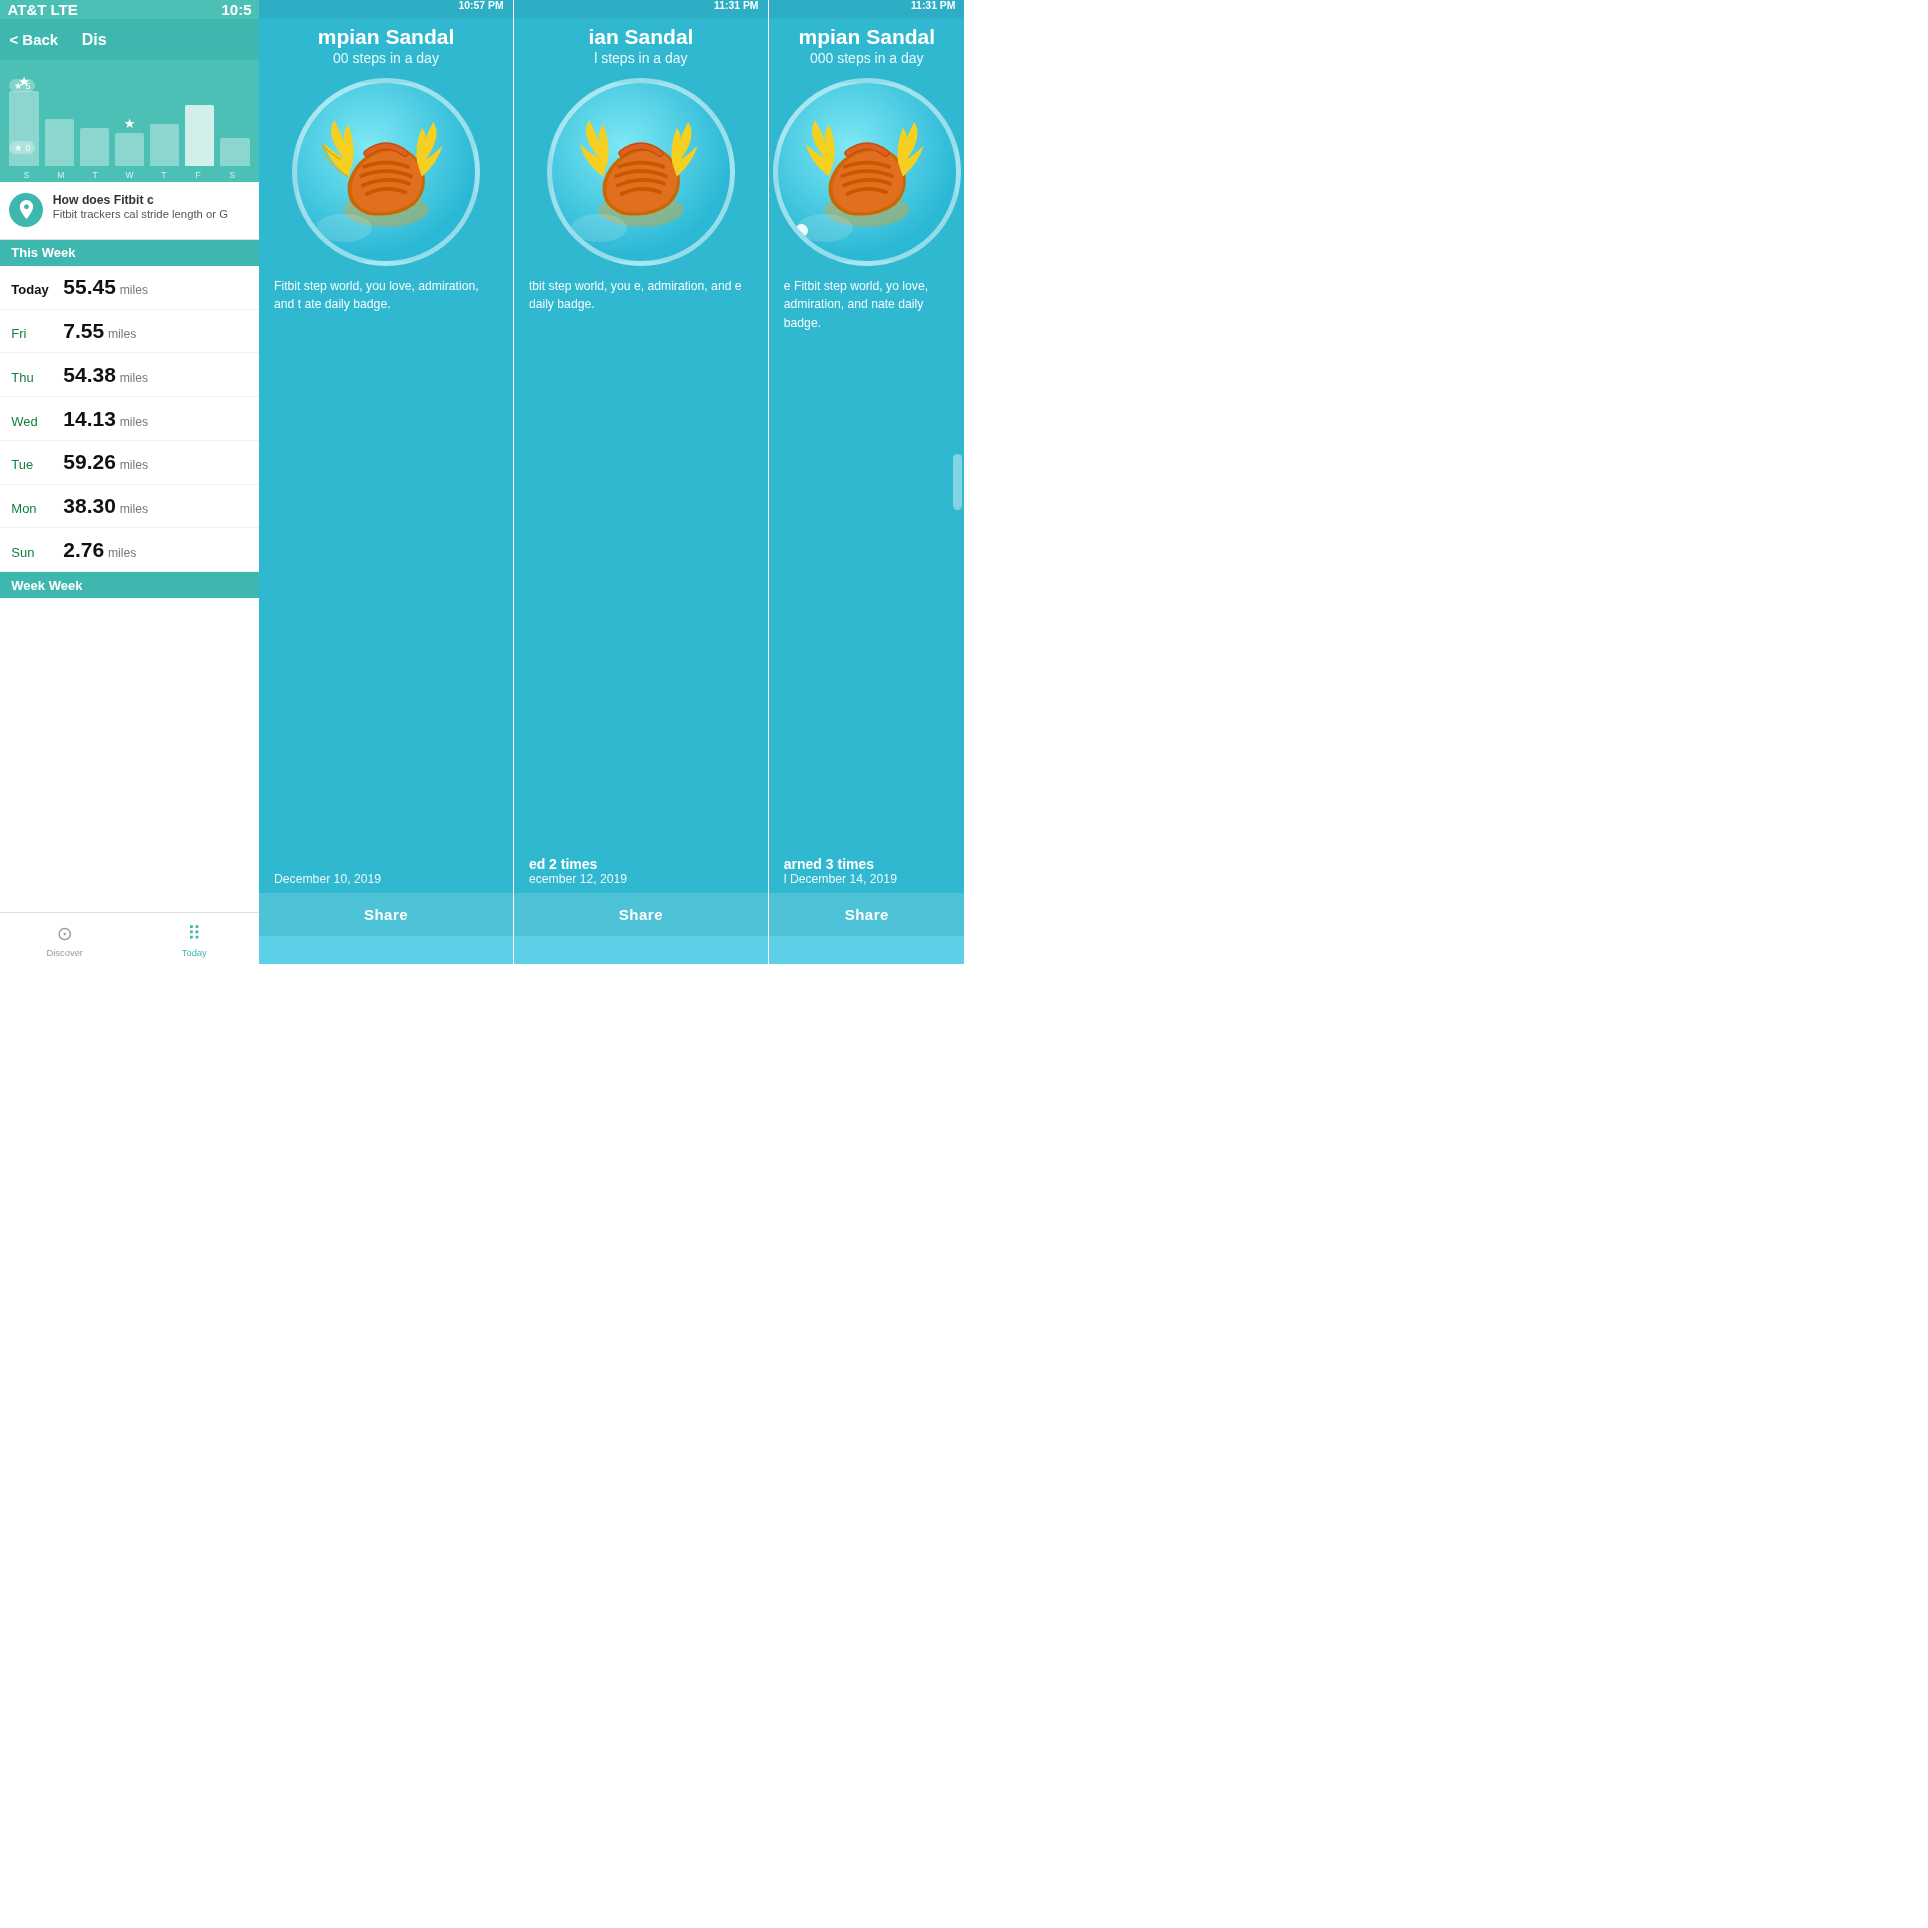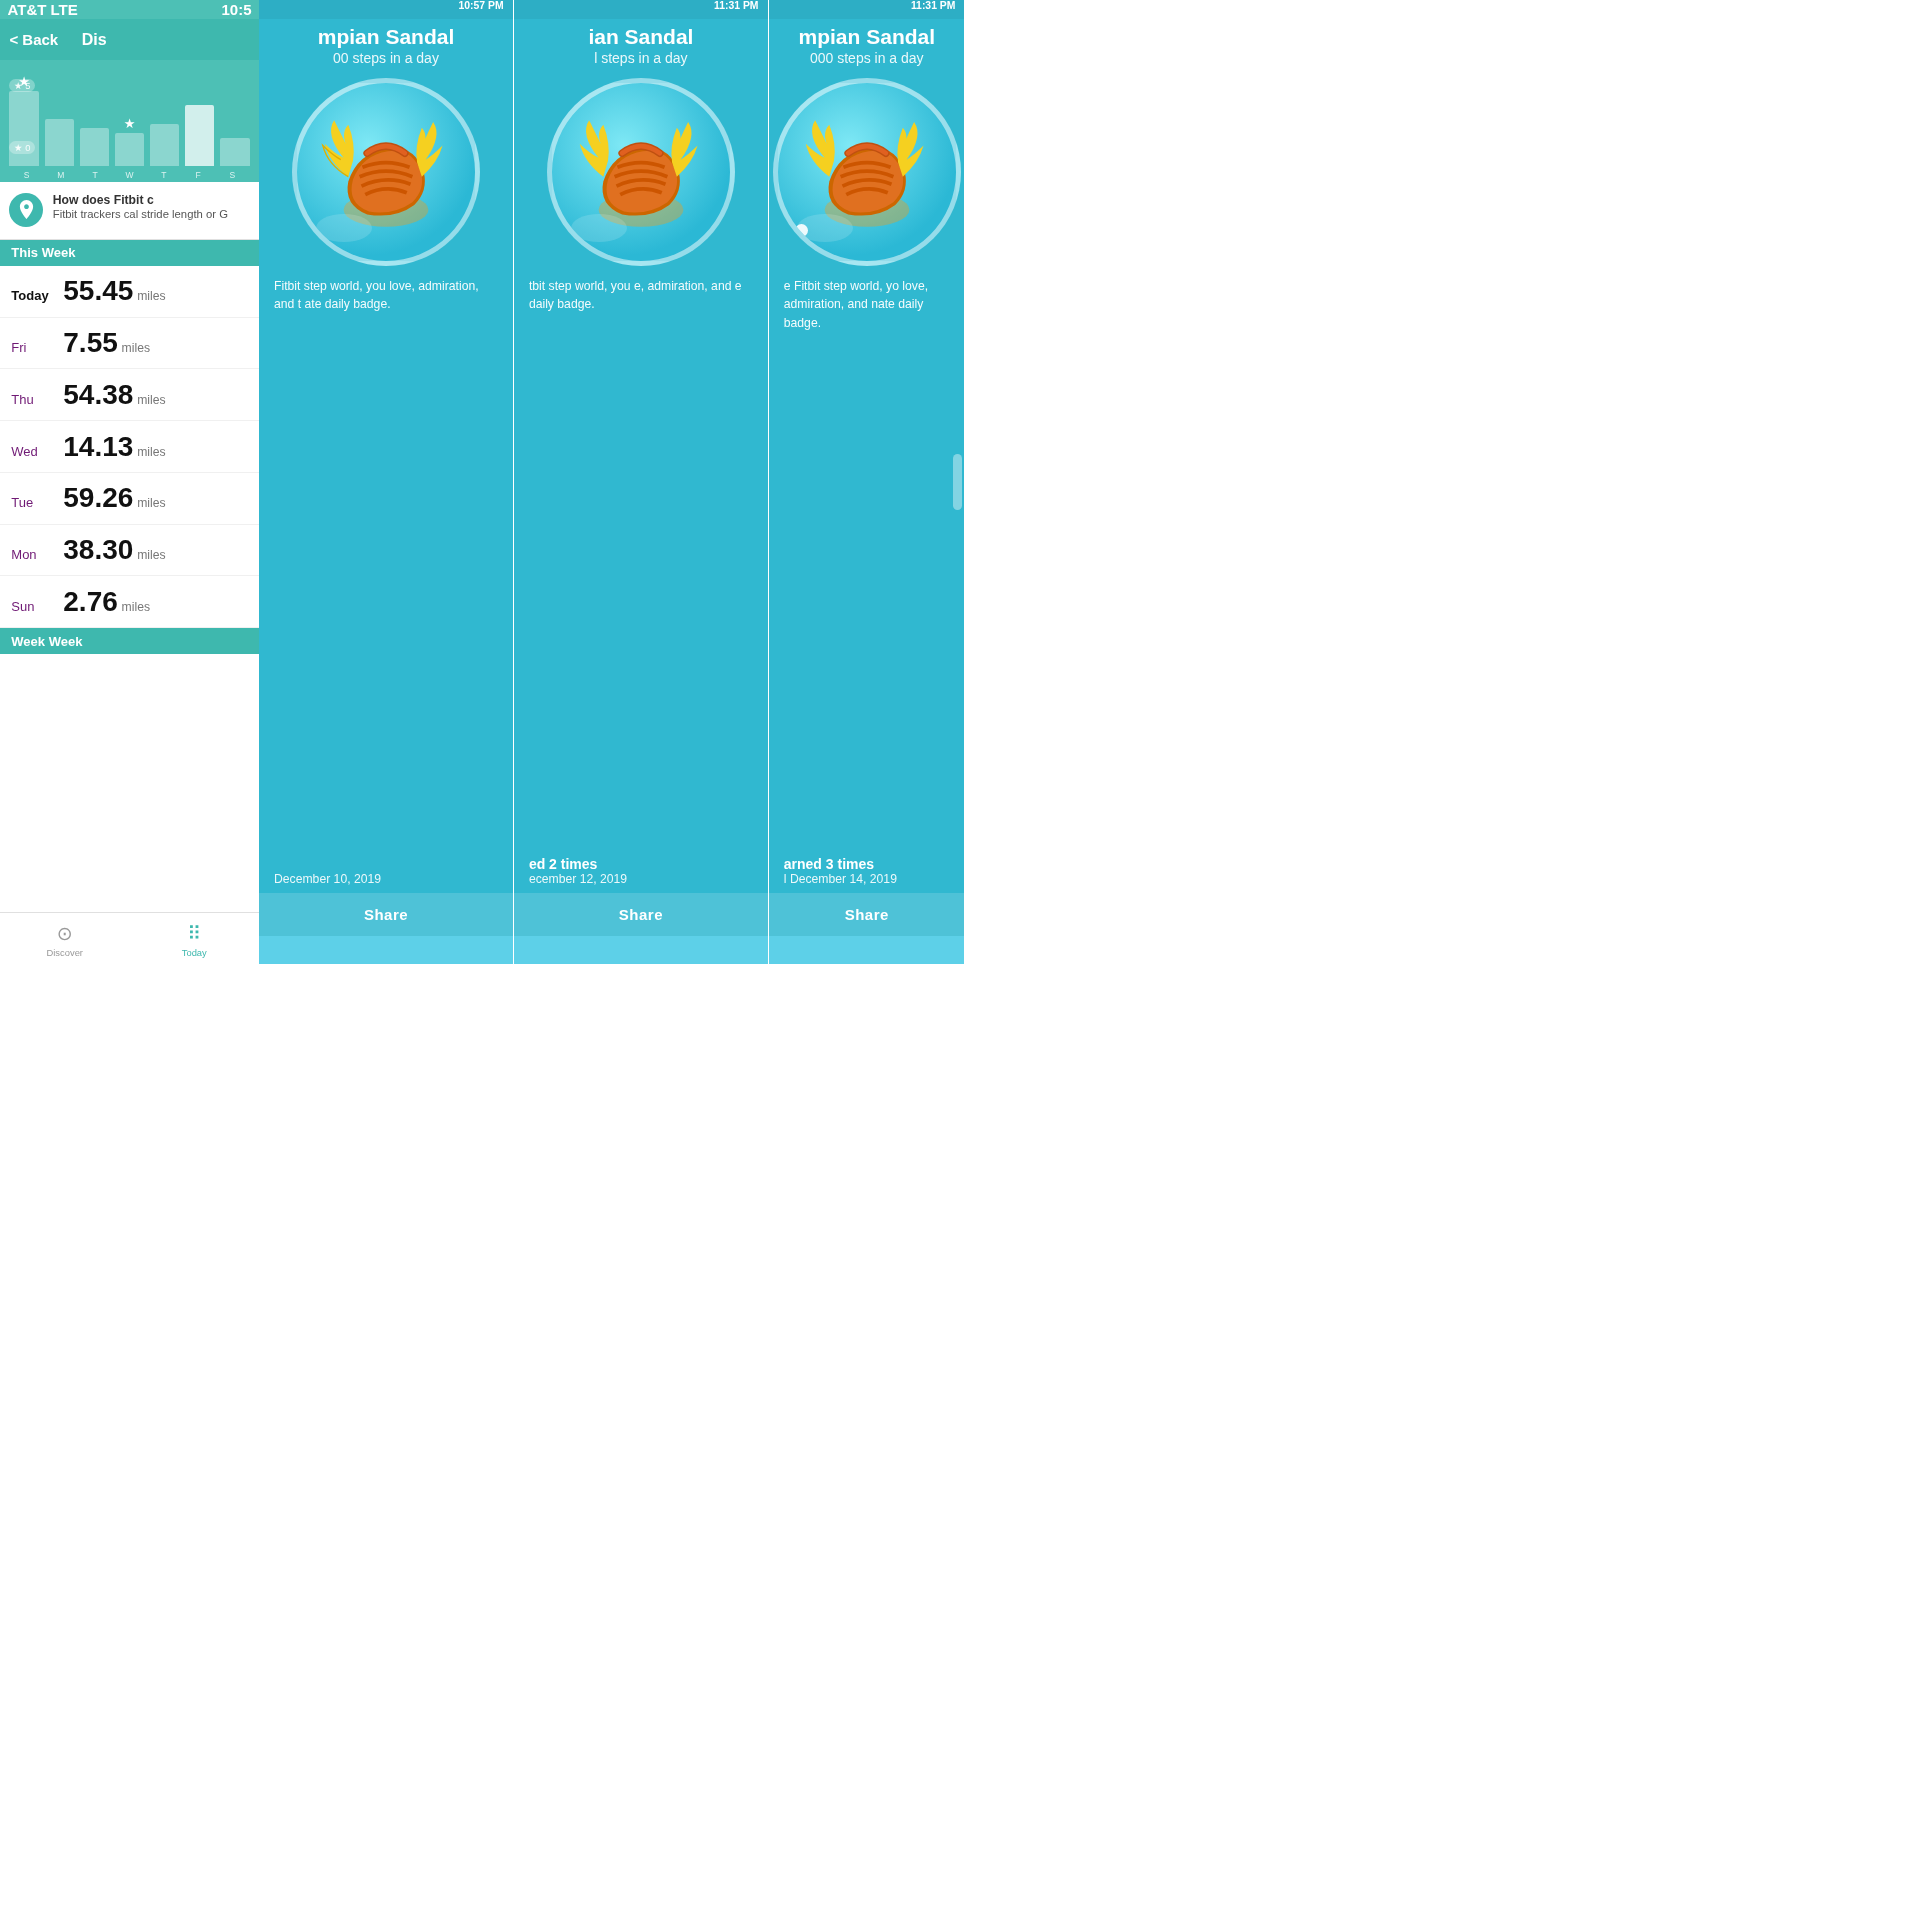--- a/index.html
+++ b/index.html
@@ -159,27 +159,27 @@
 
     
     .week-row {
       display: flex;
       align-items: baseline;
       padding: 9.4px 11.3px;
       border-bottom: 0.9px solid #f0f0f0;
     }
     .day-label {
       font-size: 13px;
-      color: #701a75;
+      color: #15803d;
       width: 52px;
       flex-shrink: 0;
     }
     .day-label.bold { font-weight: 700; color: #111; }
     .day-miles {
-      font-size: 28px;
+      font-size: 21px;
       font-weight: 700;
       color: #111;
     }
     .day-unit {
       font-size: 12.2px;
       color: #777;
       margin-left: 3.8px;
       font-weight: 400;
     }
 

